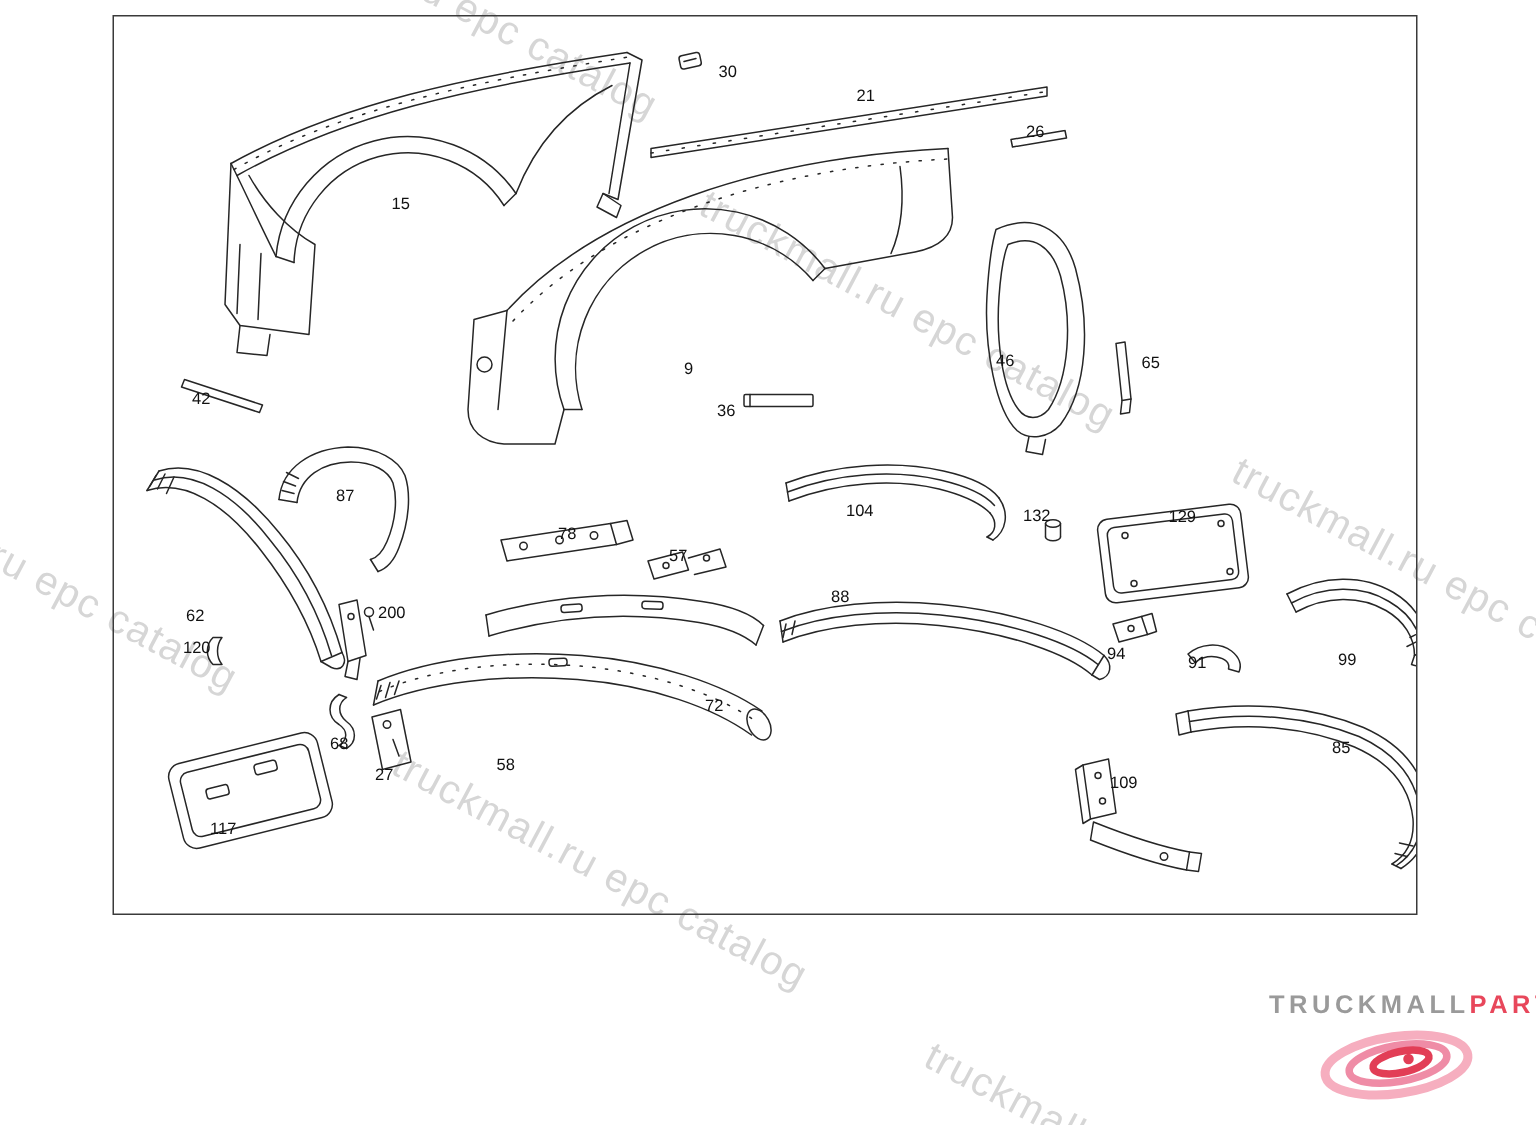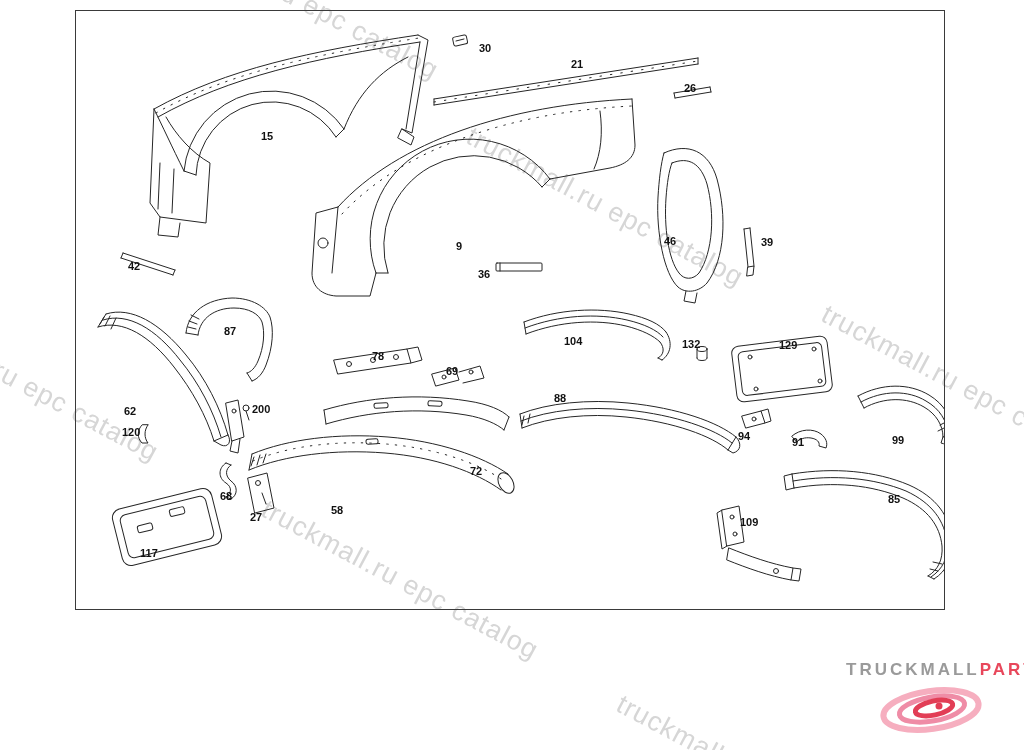--- a/index.html
+++ b/index.html
@@ -11,21 +11,21 @@
     position:absolute; white-space:nowrap; font-size:27px; letter-spacing:1px;
     color:#d6d6d6; transform:translate(-50%,-50%) rotate(28deg);
     pointer-events:none; user-select:none; z-index:1;
   }
   .frame {
     position:absolute; left:75px; top:10px; width:868px; height:598px;
     border:1px solid #3a3a3a; z-index:2;
   }
   .frame svg { position:absolute; left:0; top:0; }
   .callout {
-    position:absolute; font-size:11px; font-weight:bold; color:#111;
+    position:absolute; font-size:11px; font-weight:normal; color:#111;
     z-index:3; cursor:pointer; line-height:1;
   }
   .brand {
     position:absolute; right:8px; top:660px; width:170px; text-align:center; z-index:2;
   }
   .brand-text { font-size:17px; letter-spacing:3px; color:#9a9a9a; font-weight:bold; }
   .brand-text .accent { color:#e8475b; }
   .brand svg { margin-top:2px; }
   g.part { fill:none; stroke:#262626; stroke-width:1; stroke-linecap:round; stroke-linejoin:round; }
 </style>
@@ -260,29 +260,29 @@
         <path d="M 717,557 L 725,558 L 723,570 L 715,569"></path>
       </g>
     </svg>
 
     <span class="callout" style="left:403px;top:32px">30</span>
     <span class="callout" style="left:495px;top:48px">21</span>
     <span class="callout" style="left:608px;top:72px">26</span>
     <span class="callout" style="left:185px;top:120px">15</span>
     <span class="callout" style="left:380px;top:230px">9</span>
     <span class="callout" style="left:588px;top:225px">46</span>
-    <span class="callout" style="left:685px;top:226px">39</span>
+    <span class="callout" style="left:685px;top:226px">65</span>
     <span class="callout" style="left:52px;top:250px">42</span>
     <span class="callout" style="left:402px;top:258px">36</span>
     <span class="callout" style="left:148px;top:315px">87</span>
     <span class="callout" style="left:488px;top:325px">104</span>
     <span class="callout" style="left:606px;top:328px">132</span>
     <span class="callout" style="left:703px;top:329px">129</span>
     <span class="callout" style="left:296px;top:340px">78</span>
-    <span class="callout" style="left:370px;top:355px">69</span>
+    <span class="callout" style="left:370px;top:355px">57</span>
     <span class="callout" style="left:478px;top:382px">88</span>
     <span class="callout" style="left:662px;top:420px">94</span>
     <span class="callout" style="left:716px;top:426px">91</span>
     <span class="callout" style="left:816px;top:424px">99</span>
     <span class="callout" style="left:48px;top:395px">62</span>
     <span class="callout" style="left:176px;top:393px">200</span>
     <span class="callout" style="left:46px;top:416px">120</span>
     <span class="callout" style="left:394px;top:455px">72</span>
     <span class="callout" style="left:144px;top:480px">68</span>
     <span class="callout" style="left:174px;top:501px">27</span>

